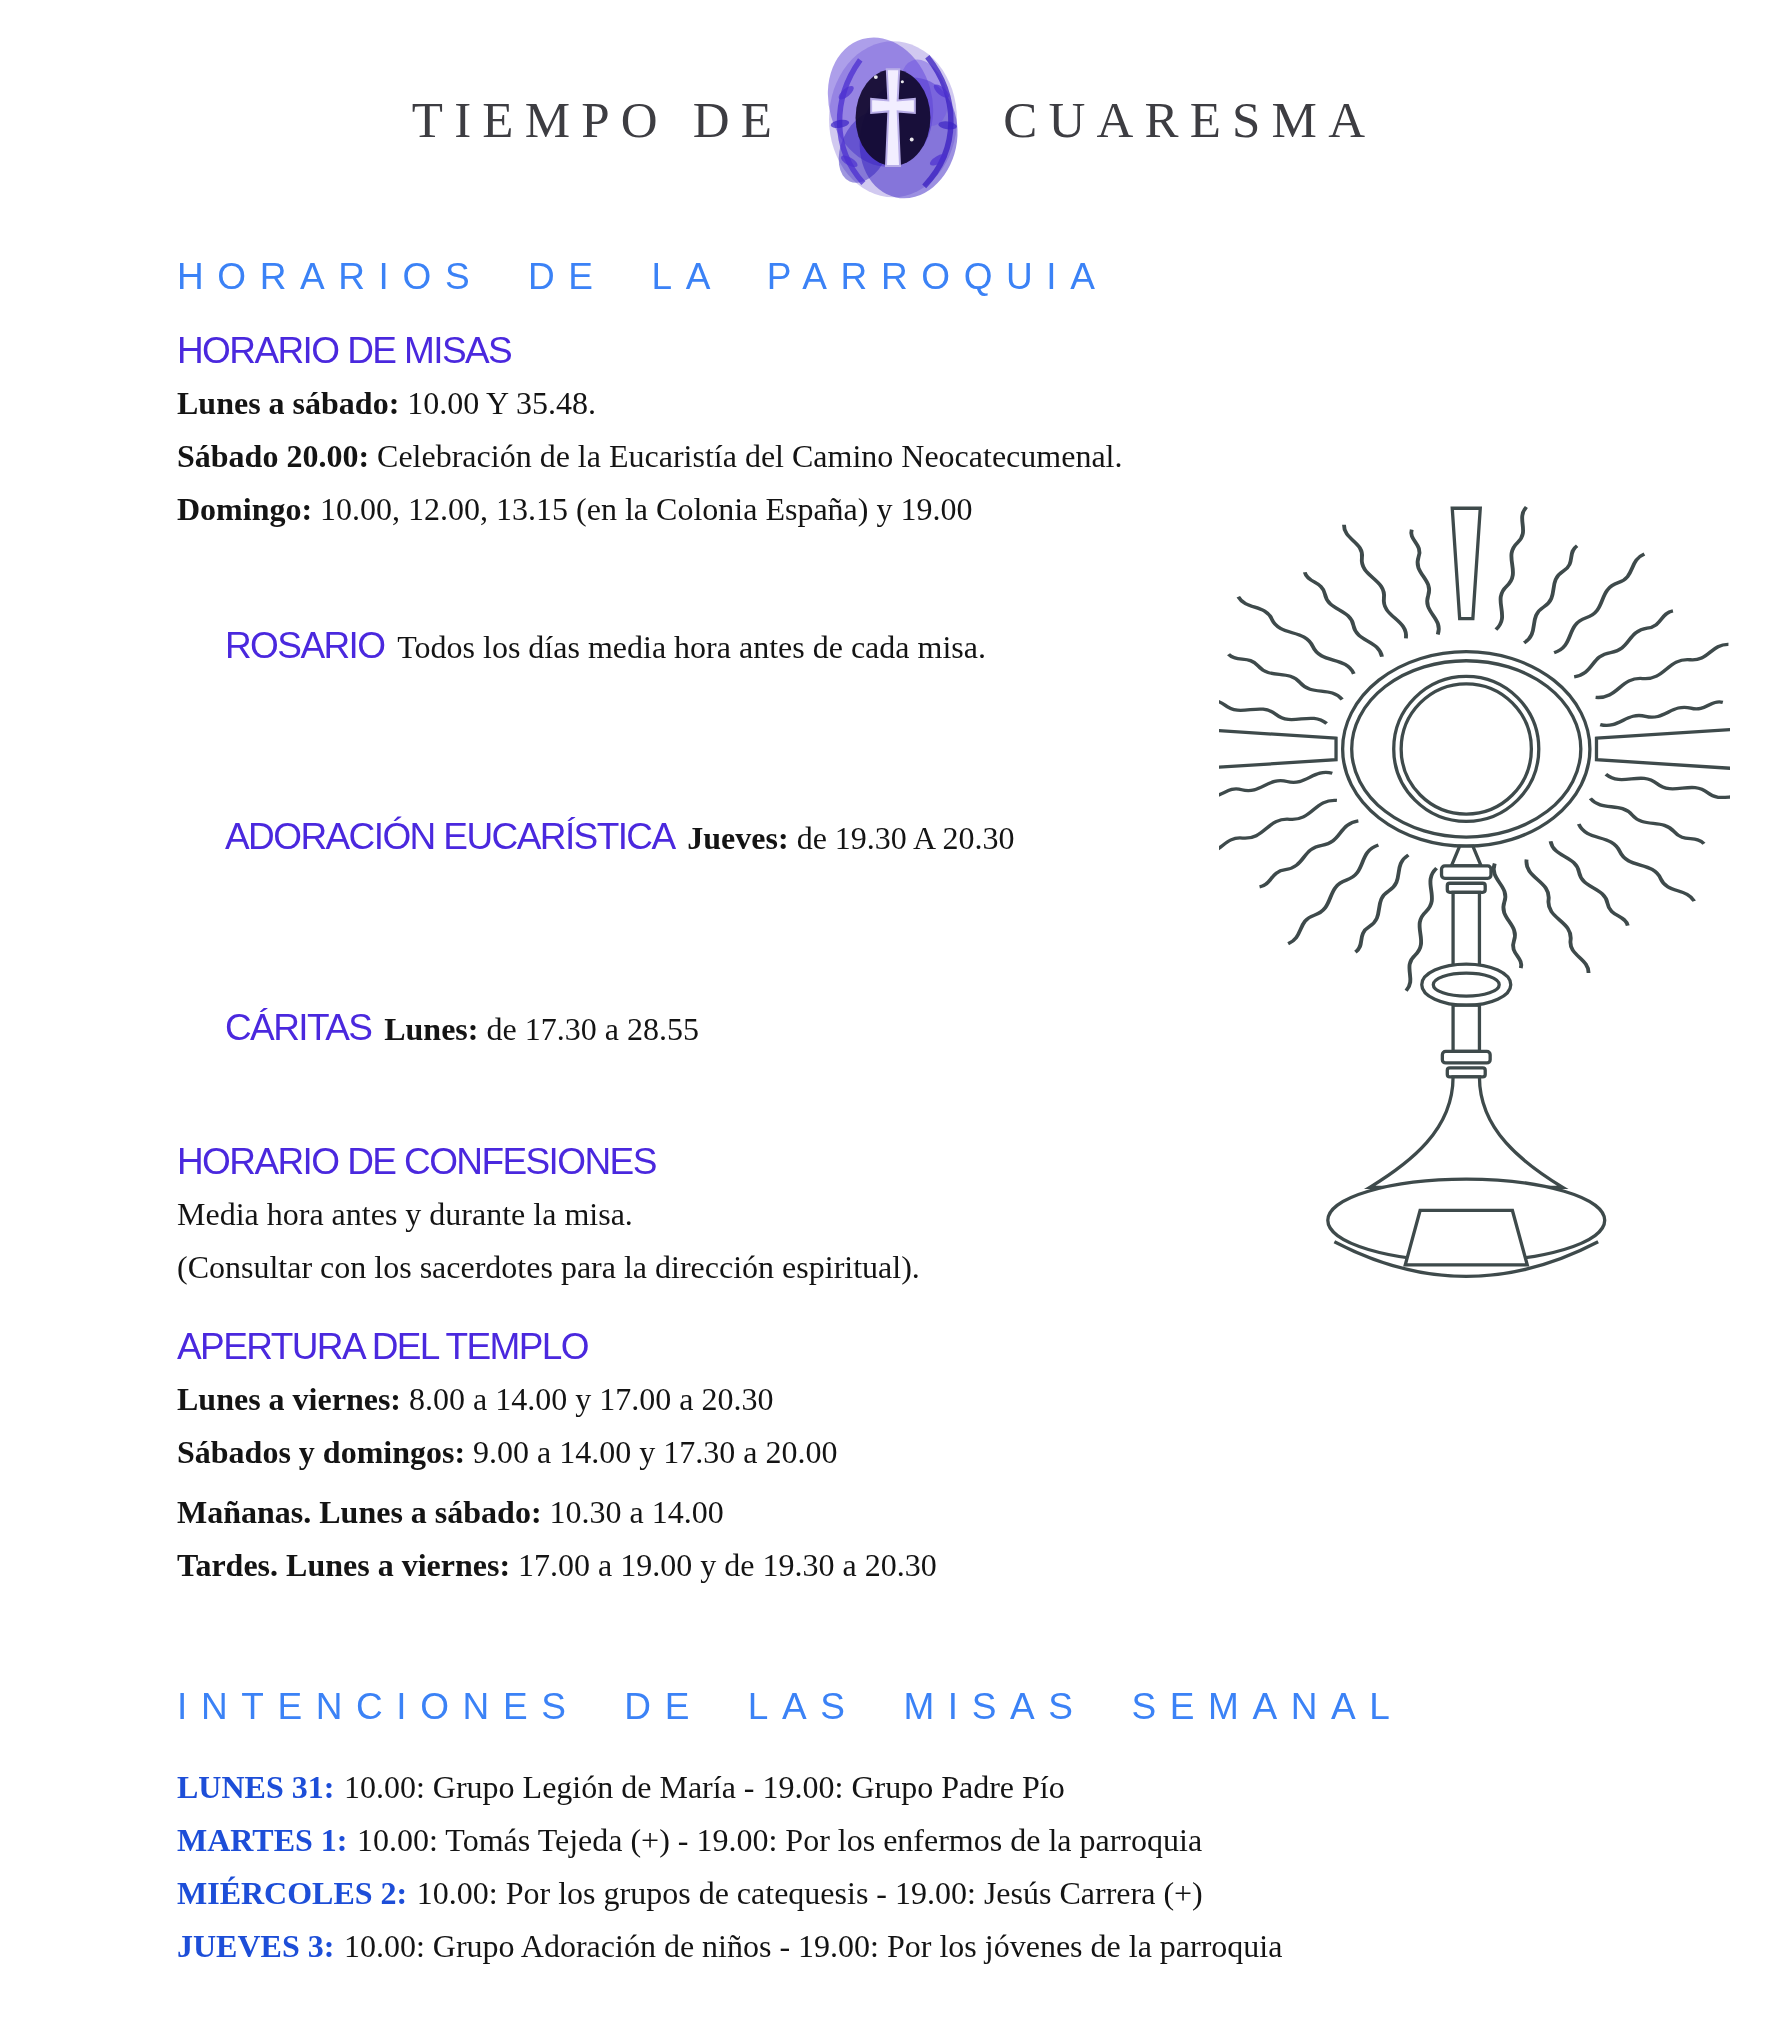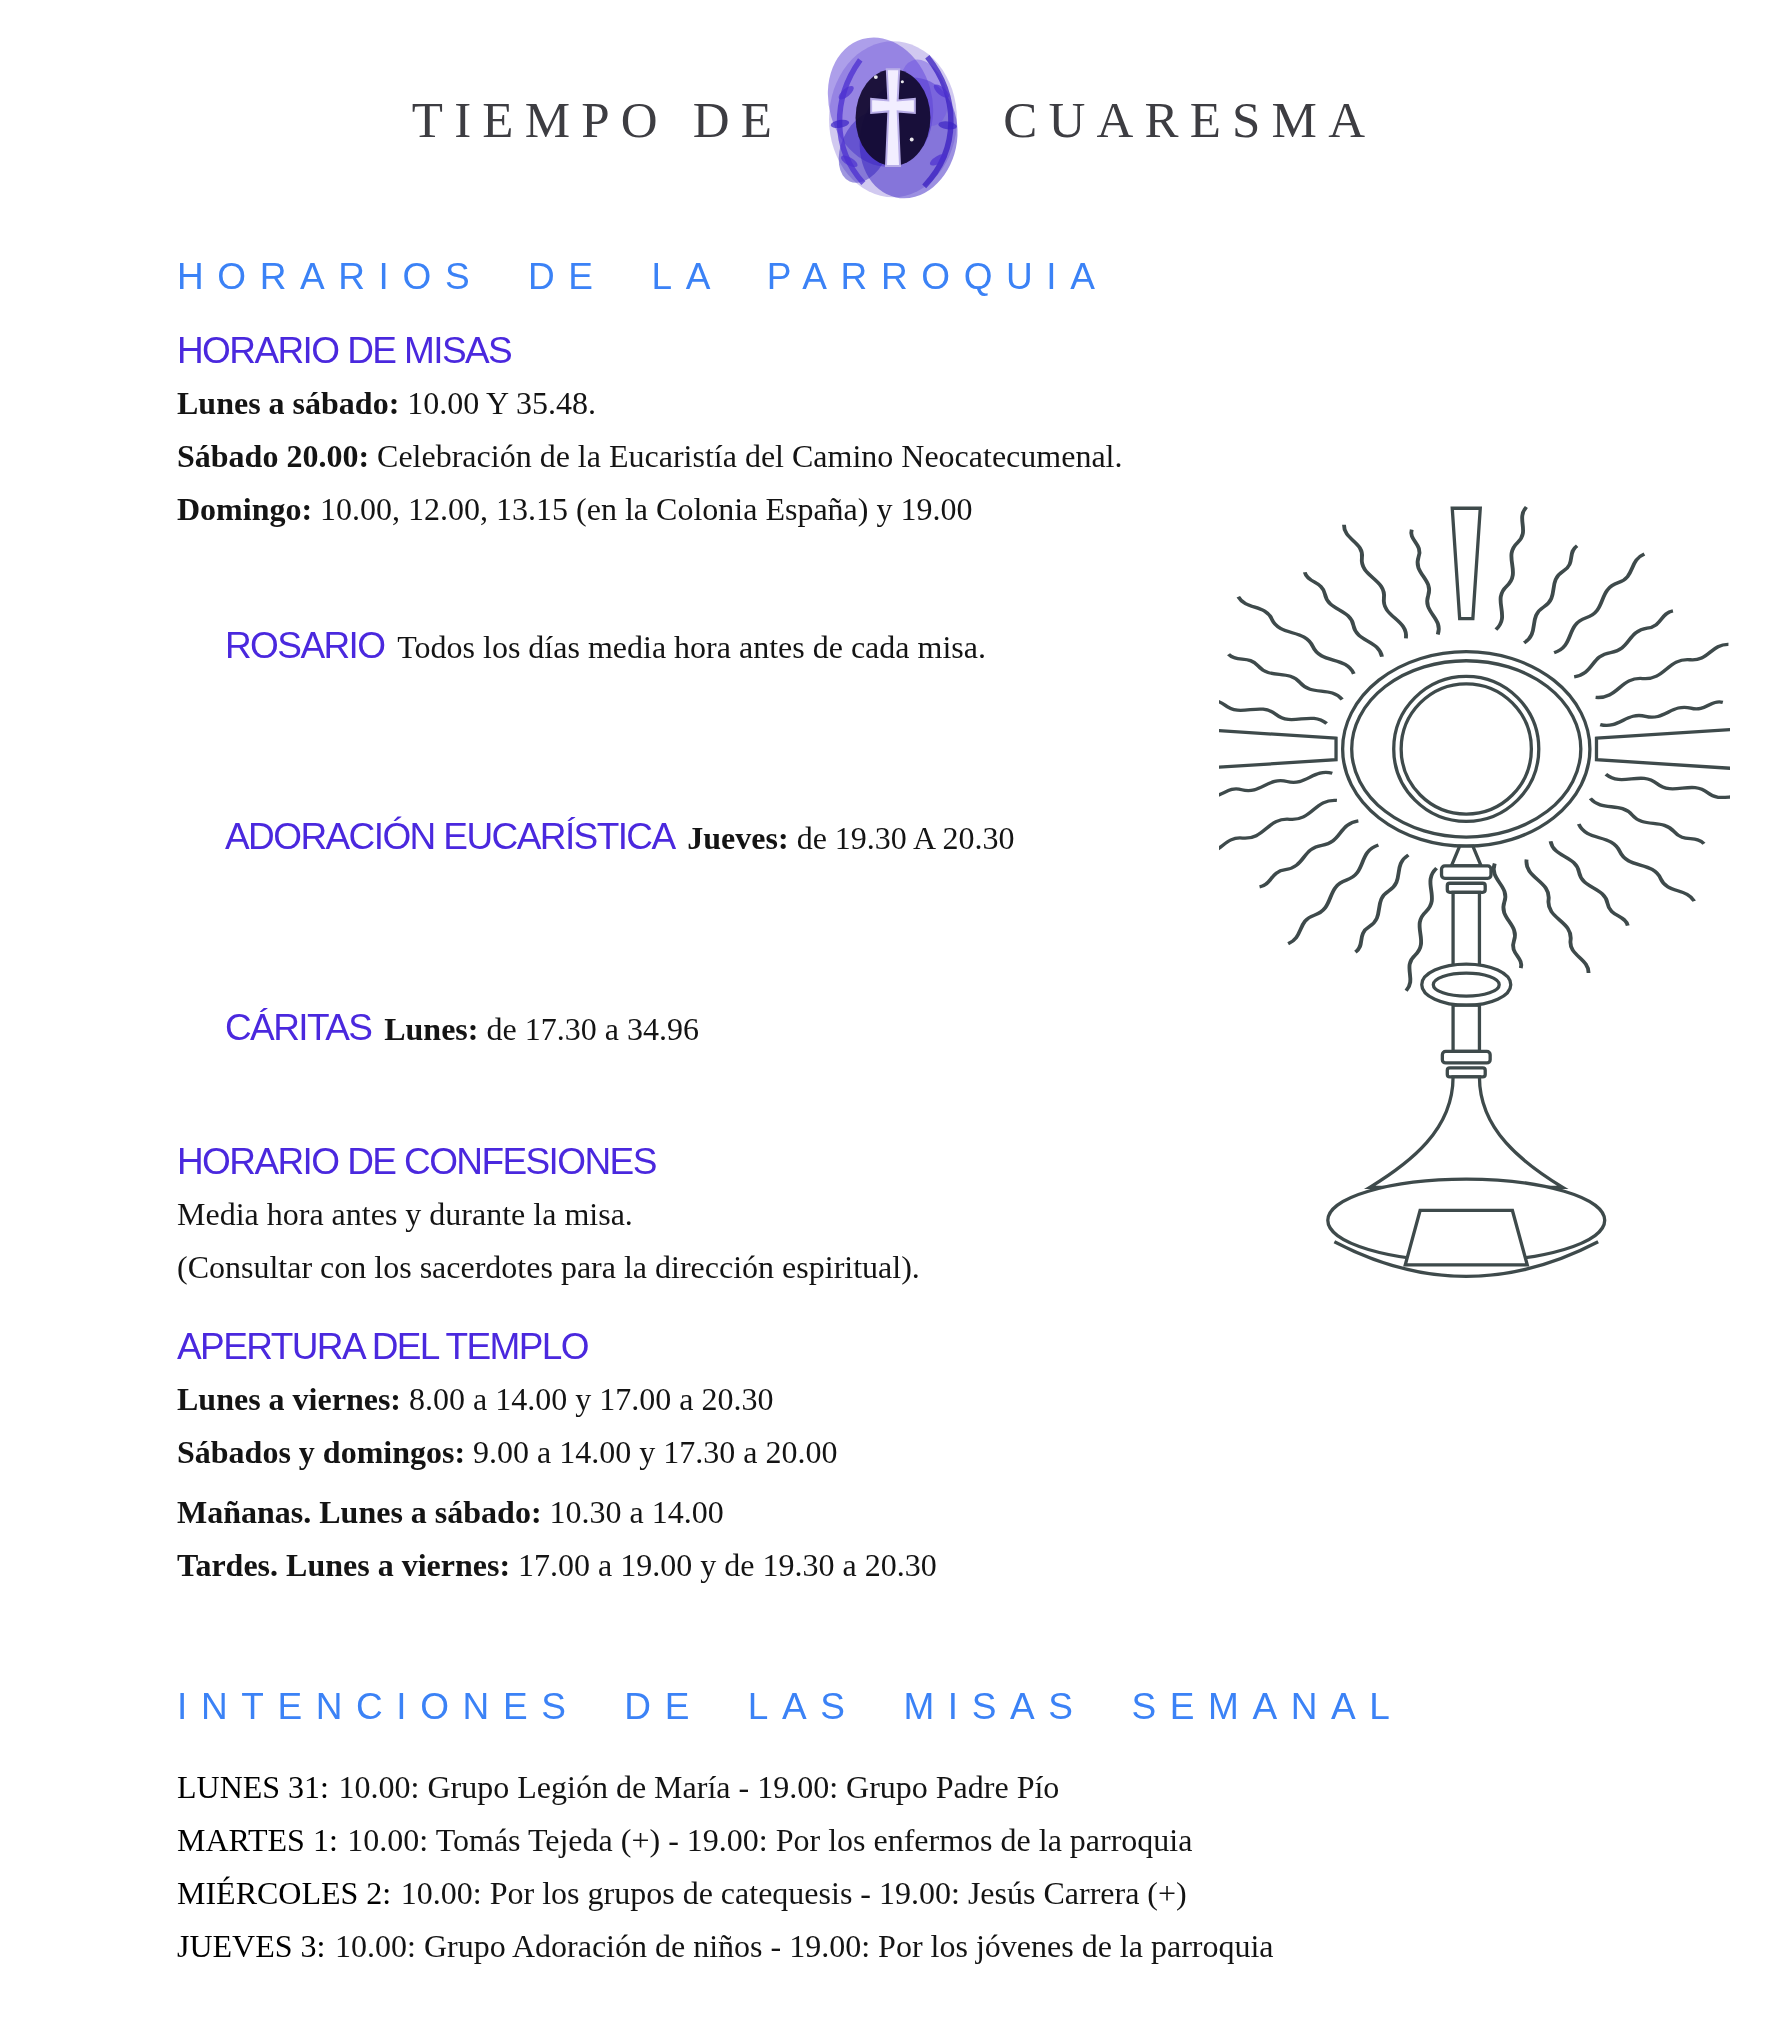--- a/index.html
+++ b/index.html
@@ -41,21 +41,21 @@
     font-size:32px;line-height:53px;white-space:pre;
   }
   .b{font-weight:700;text-align:center;}
   .b:not(:empty){margin-right:8px;}
   .inline-row{margin-top:32px;white-space:pre;}
   .inline-row .sec-title{margin-right:12.8px;}
   .mt-title{margin-top:34px;}
   .mt-lines{margin-top:6.4px;}
   .intent-list{margin-top:34px;}
   .intent-row{font-size:32px;line-height:53px;white-space:pre;}
-  .intent-day{font-weight:400;color:#000000;margin-right:9.6px;}
+  .intent-day{font-weight:700;color:#1d4ed8;margin-right:9.6px;}
   
   .monstrance{
     position:absolute;left:1219px;top:479px;width:511px;height:886px;
   }
 </style>
 </head>
 <body>
 
 <div class="page">
 
@@ -157,21 +157,21 @@
 
     <div class="inline-row line">
       <span class="sec-title">ROSARIO</span><span class="b"></span><span>Todos los días media hora antes de cada misa.</span>
     </div>
 
     <div class="inline-row line">
       <span class="sec-title">ADORACIÓN EUCARÍSTICA</span><span class="b">Jueves:</span><span>de 19.30 A 20.30</span>
     </div>
 
     <div class="inline-row line">
-      <span class="sec-title">CÁRITAS</span><span class="b">Lunes:</span><span>de 17.30 a 34.96</span>
+      <span class="sec-title">CÁRITAS</span><span class="b">Lunes:</span><span>de 17.30 a 28.55</span>
     </div>
 
     <div class="sec-title mt-title">HORARIO DE CONFESIONES</div>
     <div class="mt-lines">
       <div class="line"><span class="b"></span><span>Media hora antes y durante la misa.</span></div>
       <div class="line"><span class="b"></span><span>(Consultar con los sacerdotes para la dirección espiritual).</span></div>
     </div>
 
     <div class="sec-title mt-title">APERTURA DEL TEMPLO</div>
     <div class="mt-lines">

